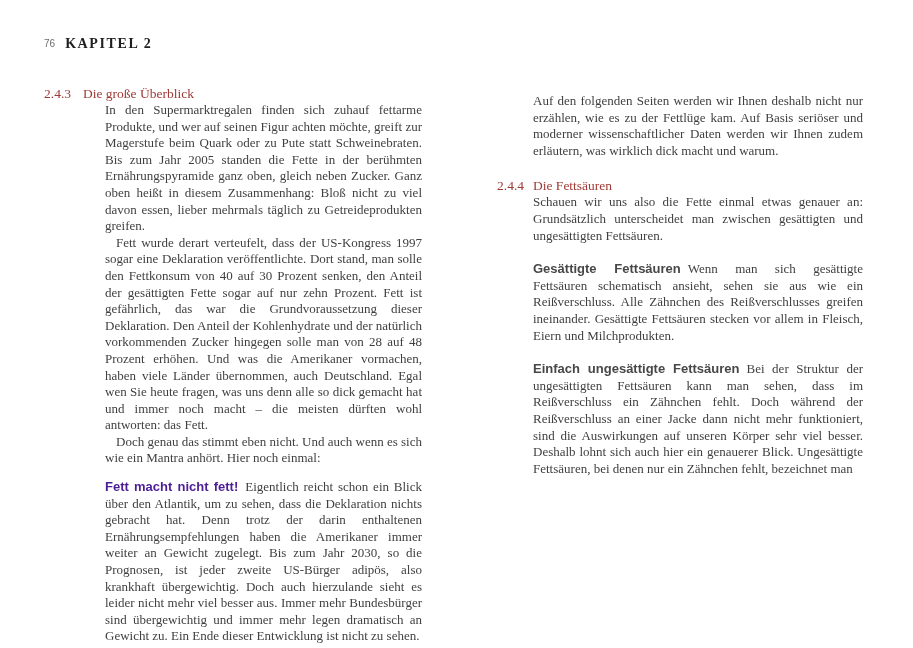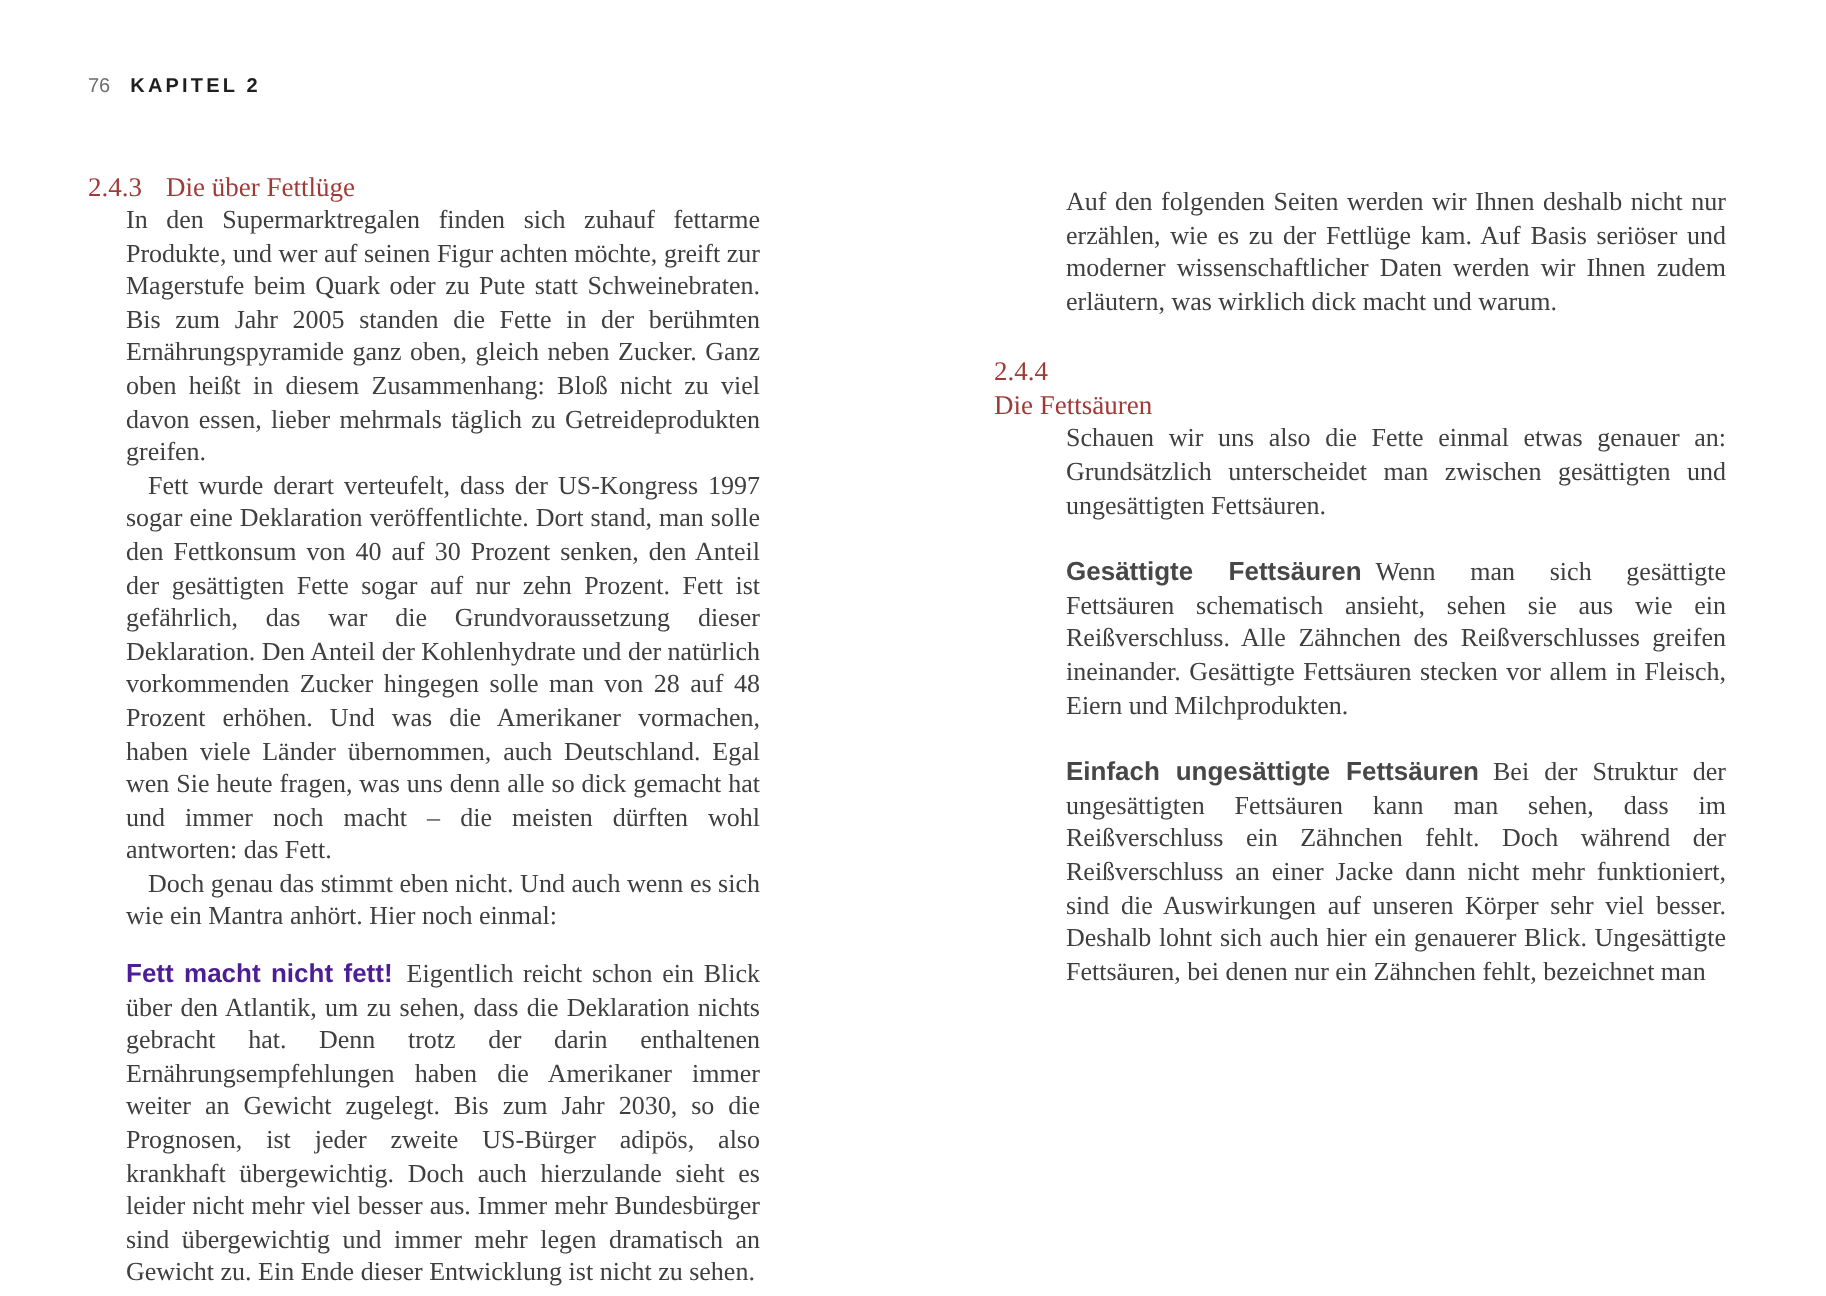--- a/index.html
+++ b/index.html
@@ -19,44 +19,45 @@
     font-family: "Liberation Sans", sans-serif;
     font-size: 10px;
     line-height: 12px;
     color: var(--header-gray, #6e6e6e);
   }
   .running-head.left { display: flex; align-items: flex-end; gap: 10px; }
   .running-head.right { text-align: right; }
   .pagenum-left { color: var(--header-gray, #8a8a8a); }
   .chapter-label {
     font-weight: 700;
-    font-size: 10px;
+    font-size: 14px;
     letter-spacing: 1.6px;
     color: var(--header-black, #1f1f1f);
+    font-family: Liberation Serif, serif;
   }
   .pagenum-right { margin-left: 14px; }
 
   
   .page-left  { position: absolute; left: 44px;  top: 38px; width: 356px; }
   .page-right { position: absolute; left: 497px; top: 38px; width: 366px; }
 
   
   .section-row {
     display: flex;
     font-weight: 400;
     font-size: 13.5px;
     line-height: 17px;
     color: var(--heading-red, #a03a37);
   }
   .section-row .sec-num { flex: none; width: 39px; }
   .page-right .section-row .sec-num { width: 36px; }
   .section-row.first { margin-top: 35px; }
 
   
-  .body-col { margin-left: 19px; width: 317px; }
+  .body-col { margin-left: 61px; width: 317px; }
   .page-right .body-col { margin-left: 36px; width: 330px; }
 
   .para {
     margin: 0;
     font-size: 13px;
     line-height: 16.6px;
     text-align: justify;
     color: var(--body-text, #3f3f3f);
   }
   .para.indent { text-indent: 11px; }
@@ -76,37 +77,37 @@
   .pull-quote {
     margin-top: 28px;
     text-align: right;
     font-family: "Liberation Sans", sans-serif;
     font-size: 15.5px;
     line-height: 20.5px;
     color: var(--quote-red, #c54b47);
   }
 
   .intro-wrap { margin-top: 55px; }
-  .section-row.mid { margin-top: 18px; flex-direction: column; }
+  .section-row.mid { margin-top: 18px; }
 </style>
 </head>
 <body>
 
 <div class="sheet">
 
   <div class="page-left">
 
     <div class="running-head left">
       <span class="pagenum-left">76</span>
       <span class="chapter-label">KAPITEL 2</span>
     </div>
 
     <div class="section-row first">
       <span class="sec-num">2.4.3</span>
-      <span class="sec-title">Die über Fettlüge</span>
+      <span class="sec-title">Die große Überblick</span>
     </div>
 
     <div class="body-col">
       <p class="para">In den Supermarktregalen finden sich zuhauf fettarme Produkte, und wer auf seinen Figur achten möchte, greift zur Magerstufe beim Quark oder zu Pute statt Schweinebraten. Bis zum Jahr 2005 standen die Fette in der berühmten Ernährungspyramide ganz oben, gleich neben Zucker. Ganz oben heißt in diesem Zusammenhang: Bloß nicht zu viel davon essen, lieber mehrmals täglich zu Getreideprodukten greifen.</p>
       <p class="para indent">Fett wurde derart verteufelt, dass der US-Kongress 1997 sogar eine Deklaration veröffentlichte. Dort stand, man solle den Fettkonsum von 40 auf 30 Prozent senken, den Anteil der gesättigten Fette sogar auf nur zehn Prozent. Fett ist gefährlich, das war die Grundvoraussetzung dieser Deklaration. Den Anteil der Kohlenhydrate und der natürlich vorkommenden Zucker hingegen solle man von 28 auf 48 Prozent erhöhen. Und was die Amerikaner vormachen, haben viele Länder übernommen, auch Deutschland. Egal wen Sie heute fragen, was uns denn alle so dick gemacht hat und immer noch macht – die meisten dürften wohl antworten: das Fett.</p>
       <p class="para indent">Doch genau das stimmt eben nicht. Und auch wenn es sich wie ein Mantra anhört. Hier noch einmal:</p>
       <p class="para gap"><span class="runin dark">Fett macht nicht fett!</span><span>Eigentlich reicht schon ein Blick über den Atlantik, um zu sehen, dass die Deklaration nichts gebracht hat. Denn trotz der darin enthaltenen Ernährungsempfehlungen haben die Amerikaner immer weiter an Gewicht zugelegt. Bis zum Jahr 2030, so die Prognosen, ist jeder zweite US-Bürger adipös, also krankhaft übergewichtig. Doch auch hierzulande sieht es leider nicht mehr viel besser aus. Immer mehr Bundesbürger sind übergewichtig und immer mehr legen dramatisch an Gewicht zu. Ein Ende dieser Entwicklung ist nicht zu sehen.</span></p>
     </div>
   </div>
 

